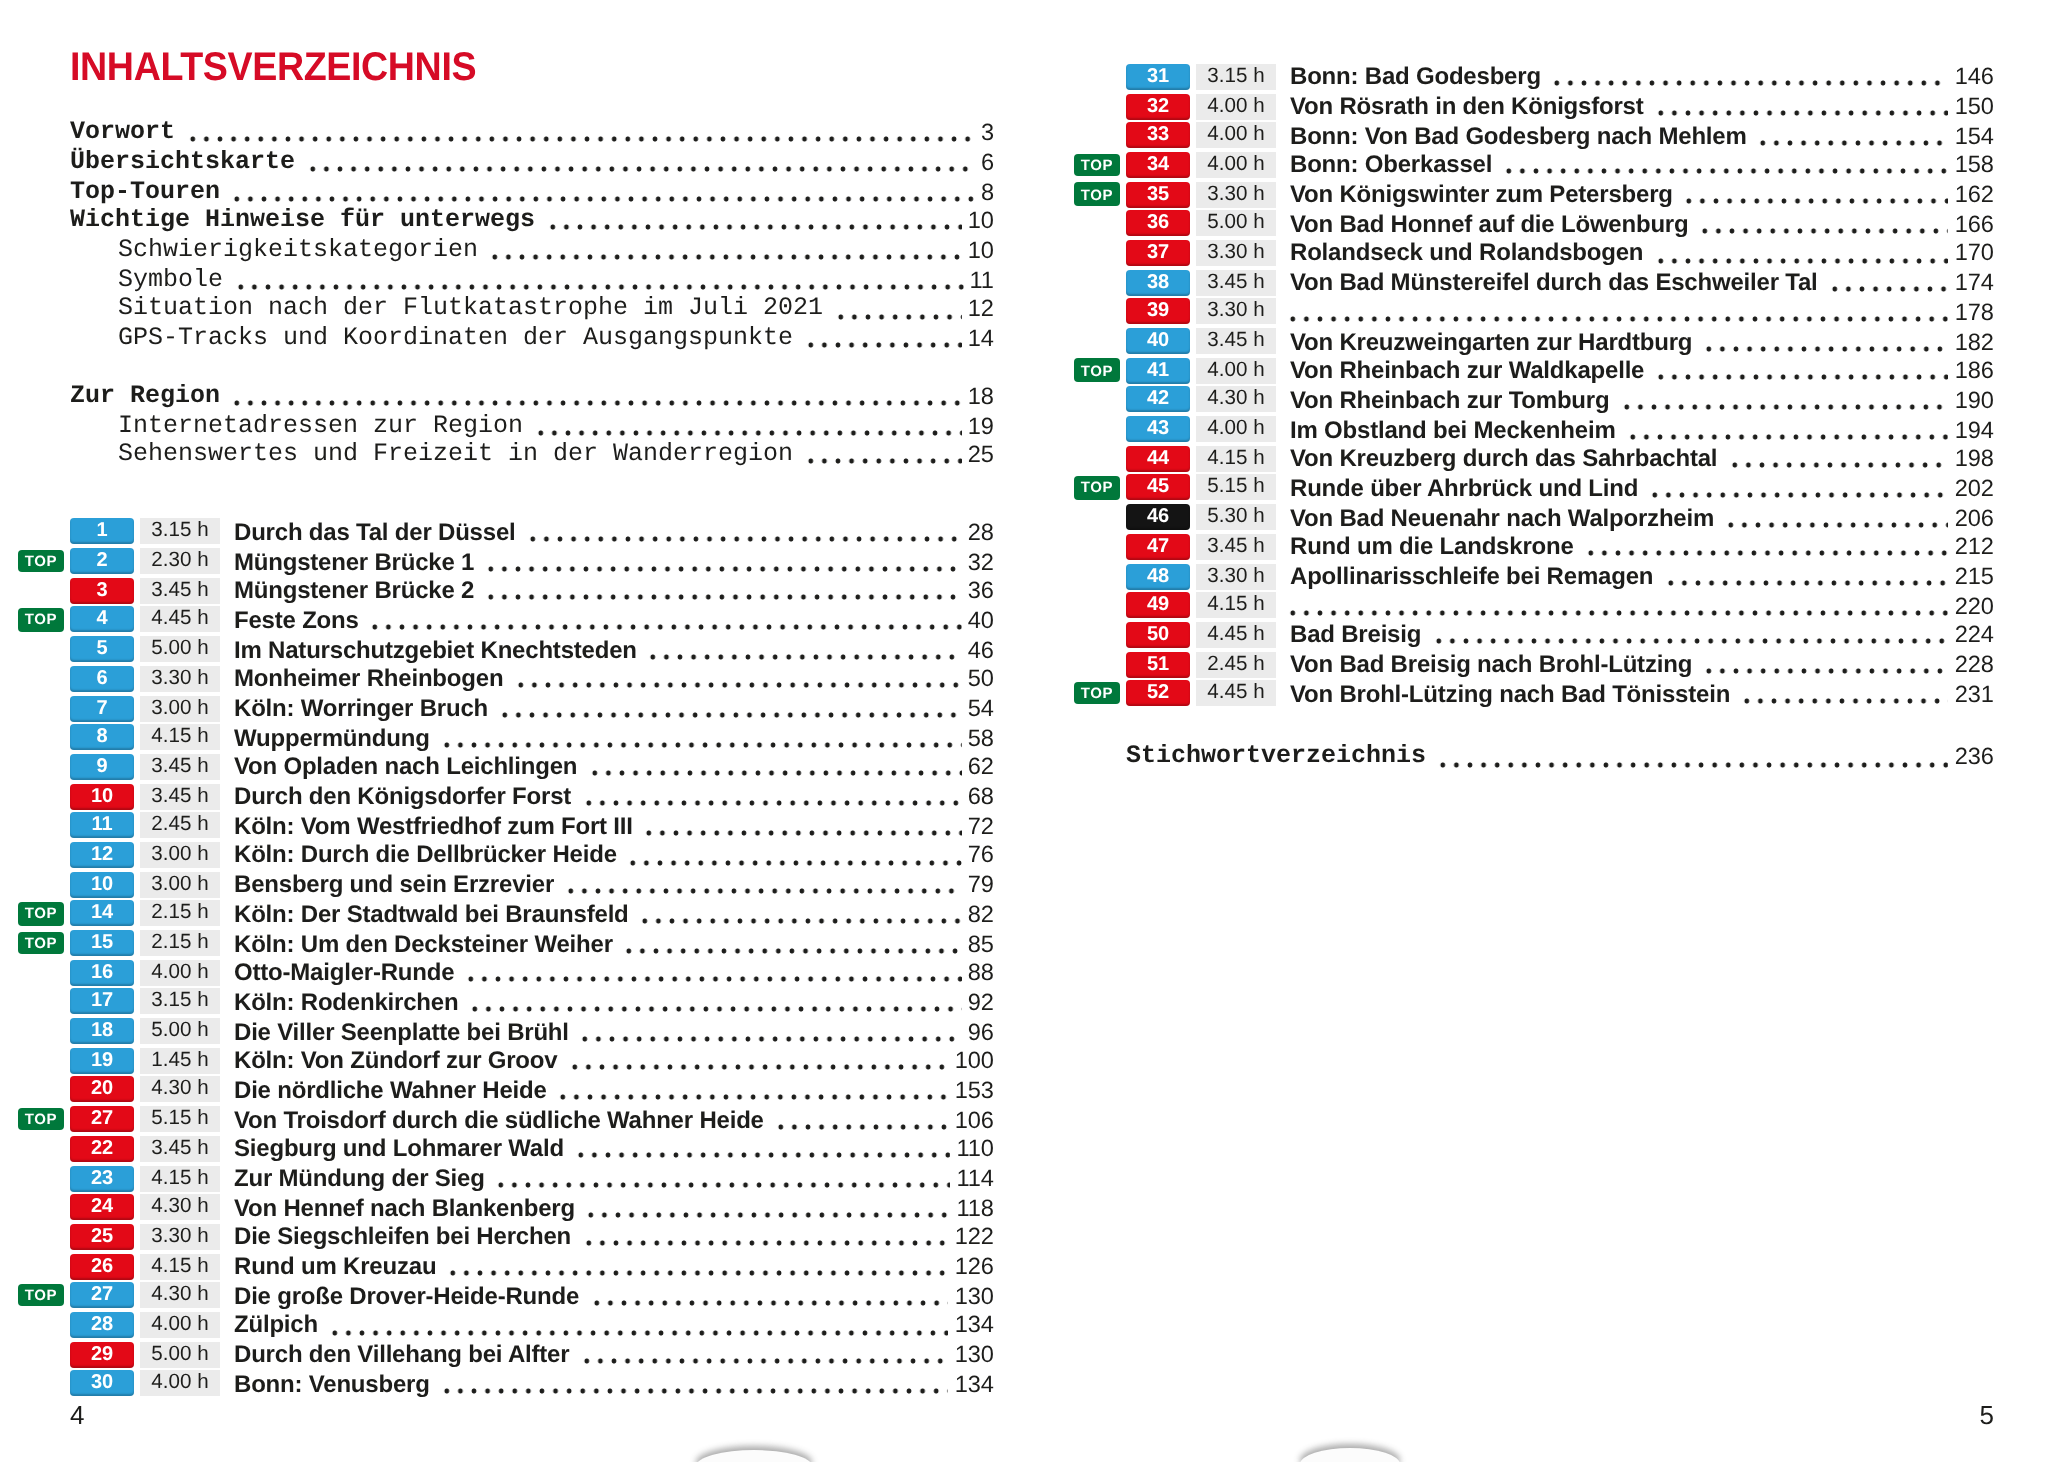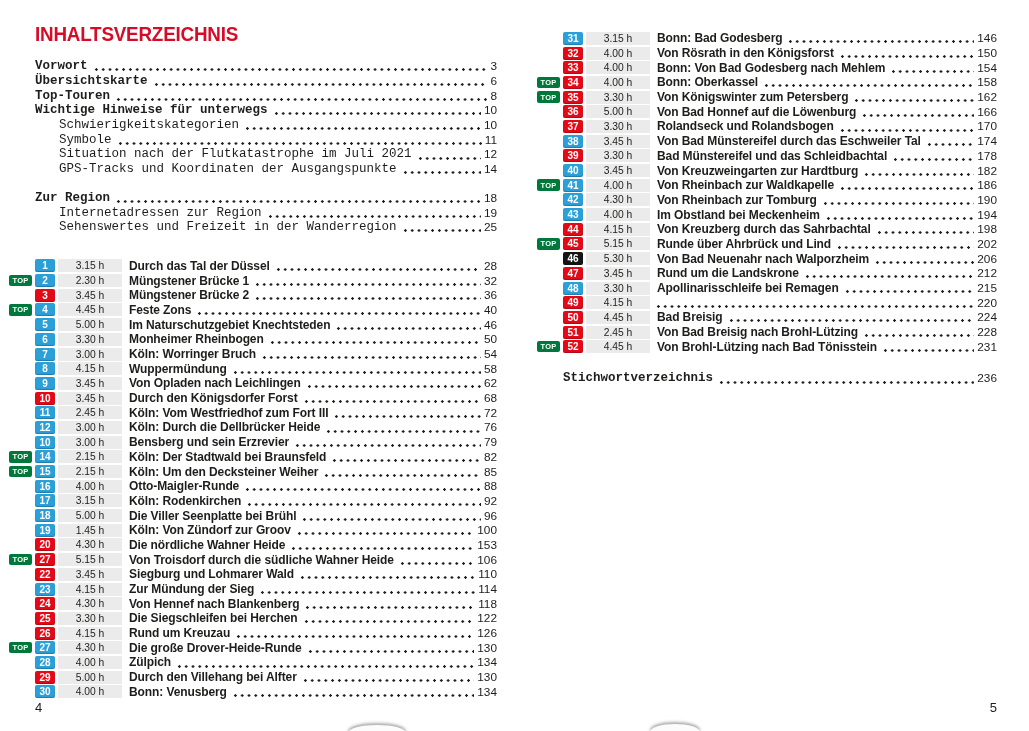--- a/index.html
+++ b/index.html
@@ -37,29 +37,29 @@
   .page-ref{font-size:11.8px;line-height:14px;}
 
   
   .top-badge{
     position:absolute;left:-26px;top:1.5px;width:23px;height:11.5px;
     background:var(--top-green);color:#fff;font-size:7.5px;font-weight:bold;
     display:flex;align-items:center;justify-content:center;border-radius:2px;
     letter-spacing:.3px;
   }
   .num-badge{
-    flex:none;width:20px;height:13px;border-radius:2px;color:#fff;
+    flex:none;width:32px;height:13px;border-radius:2px;color:#fff;
     font-size:10px;font-weight:bold;display:flex;align-items:center;justify-content:center;
     box-shadow:inset 0 -1px 1px rgba(0,0,0,.22);
   }
   .level-easy .num-badge{background:var(--easy);}
   .level-medium .num-badge{background:var(--medium);}
   .level-hard .num-badge{background:var(--hard);}
   .time-chip{
-    flex:none;width:64px;height:13px;margin-left:3px;background:var(--chip-gray);
+    flex:none;width:40px;height:13px;margin-left:3px;background:var(--chip-gray);
     font-size:10.3px;display:flex;align-items:center;justify-content:center;color:#1d1d1b;
   }
   .tour-title{margin-left:7px;font-size:12px;font-weight:bold;letter-spacing:-.1px;}
 
   .index-row .fm-label{font-weight:bold;}
 
   .folio{position:absolute;top:700px;font-size:13px;}
   .folio-left{left:35px;}
   .folio-right{right:32px;text-align:right;}
 
@@ -440,21 +440,20 @@
     <span class="num-badge">38</span>
     <span class="time-chip">3.45 h</span>
     <span class="tour-title">Von Bad Münstereifel durch das Eschweiler Tal</span>
     <span class="leader"></span>
     <span class="page-ref">174</span>
   </div>
       <div class="row tour-row level-medium">
 
     <span class="num-badge">39</span>
     <span class="time-chip">3.30 h</span>
-    <span class="tour-title">Bad Münstereifel und das Schleidbachtal</span>
     <span class="leader"></span>
     <span class="page-ref">178</span>
   </div>
       <div class="row tour-row level-easy">
 
     <span class="num-badge">40</span>
     <span class="time-chip">3.45 h</span>
     <span class="tour-title">Von Kreuzweingarten zur Hardtburg</span>
     <span class="leader"></span>
     <span class="page-ref">182</span>

